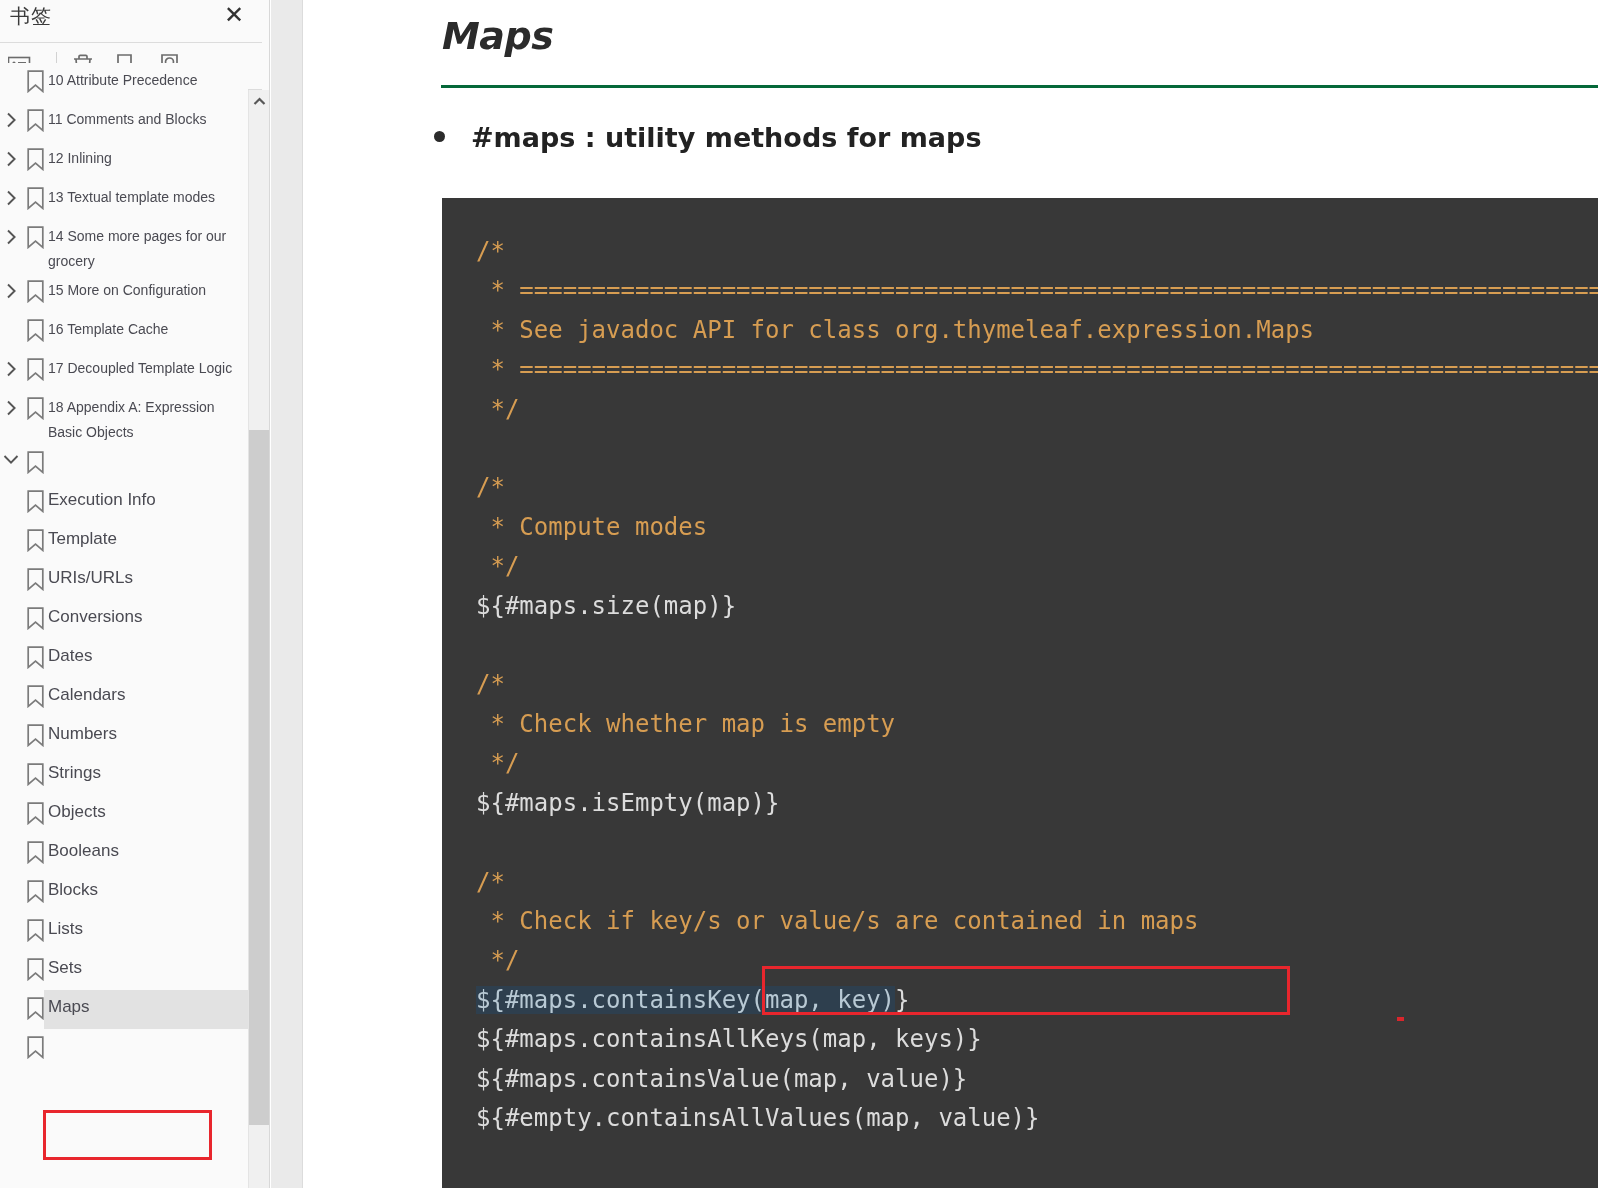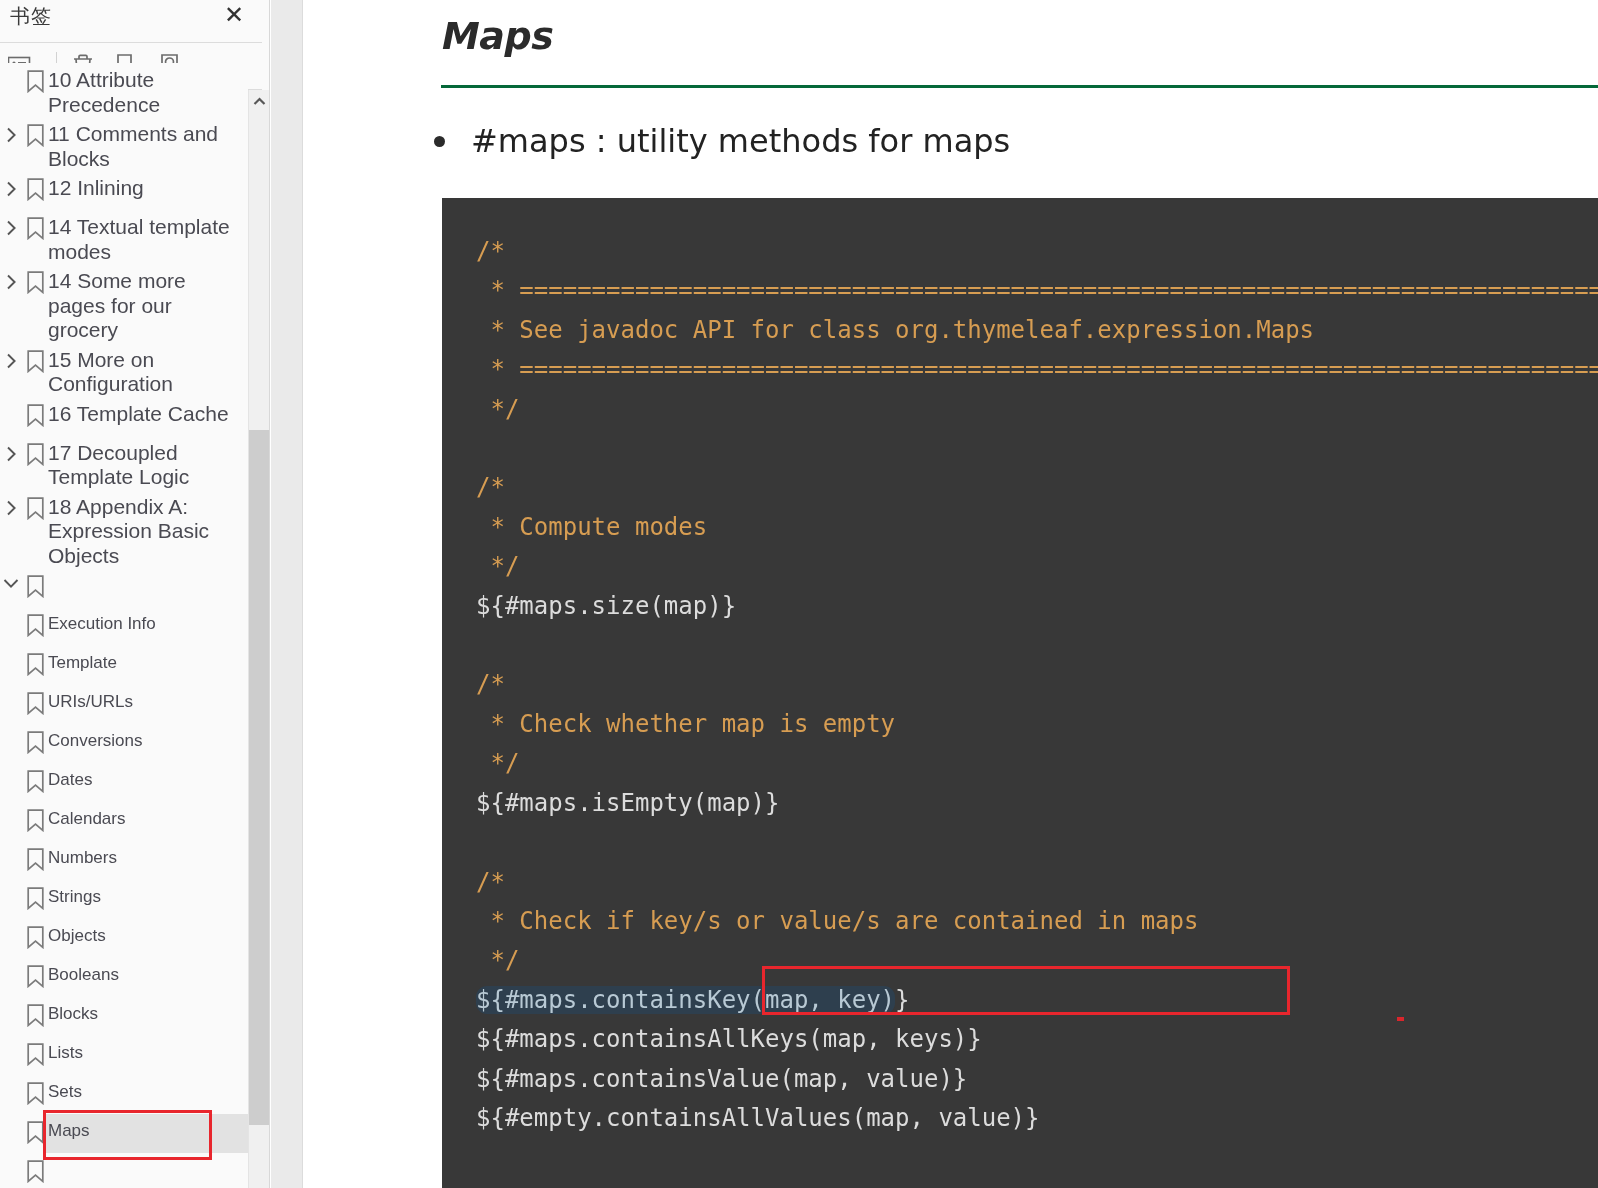--- a/index.html
+++ b/index.html
@@ -84,21 +84,21 @@
     width: 22px; flex: 0 0 22px;
     display: flex; align-items: flex-start; justify-content: center;
     padding-top: 10px;
   }
   .row .bm {
     width: 26px; flex: 0 0 26px;
     display: flex; align-items: flex-start; justify-content: center;
     padding-top: 7px;
   }
   .row .lbl {
-    font-size: 21px;
+    font-size: 14px;
     color: #4a4a52;
     line-height: 24.5px;
     padding-top: 5px;
     padding-right: 4px;
     font-family: "Liberation Sans", sans-serif;
   }
   .row.lvl2 { padding-left: 22px; }
   .row.lvl2 .lbl { font-size: 17px; }
   .row.selected { background: transparent; }
   .row.selected .sel-bg {
@@ -167,21 +167,21 @@
     position: absolute; left: 130px; top: 122px;
     display: flex; align-items: baseline;
   }
   #bullet-dot {
     width: 11px; height: 11px; border-radius: 50%;
     background: #2b2b2b; margin-right: 26px;
     flex: 0 0 11px;
     position: relative; top: -5px;
   }
   #bullet-text {
-    font-size: 32px; font-weight: normal; color: #222;
+    font-size: 27px; font-weight: bold; color: #222;
     font-family: "DejaVu Sans", sans-serif;
     white-space: nowrap;
   }
 
   
   #code-block {
     position: absolute; left: 138px; top: 198px;
     width: 1160px; height: 990px;
     background: #383838;
     overflow: hidden;
@@ -189,21 +189,21 @@
   }
   #code-pre {
     font-family: "DejaVu Sans Mono", monospace;
     font-size: 24px;
     line-height: 39.4px;
     color: #dcdcdc;
     white-space: pre;
     letter-spacing: 0px;
   }
   .cm { color: #d79d52; }
-  .sel { background: #2e3f4e; color: #b8c9d4; border-radius: 11px; }
+  .sel { background: #2e3f4e; color: #b8c9d4; }
 
   
   .annot-box {
     position: absolute;
     border: 3px solid #e8262d;
     pointer-events: none;
     z-index: 50;
   }
   #annot-code {
     left: 458px; top: 966px; width: 528px; height: 49px;
@@ -305,21 +305,21 @@
           <div class="chev">
             <svg width="11" height="16" viewBox="0 0 11 16">
               <path d="M2 1.5 L8.6 8 L2 14.5" fill="none" stroke="#555" stroke-width="1.9"></path>
             </svg>
           </div>
           <div class="bm">
             <svg width="17" height="23" viewBox="0 0 17 23">
               <path d="M1.2 1.2 h14.6 v20.2 l-7.3 -6.2 l-7.3 6.2 Z" fill="none" stroke="#7b7b7b" stroke-width="1.7"></path>
             </svg>
           </div>
-          <div class="lbl">14 Textual template modes</div>
+          <div class="lbl">13 Textual template modes</div>
         </div>
         <div class="row">
           <div class="chev">
             <svg width="11" height="16" viewBox="0 0 11 16">
               <path d="M2 1.5 L8.6 8 L2 14.5" fill="none" stroke="#555" stroke-width="1.9"></path>
             </svg>
           </div>
           <div class="bm">
             <svg width="17" height="23" viewBox="0 0 17 23">
               <path d="M1.2 1.2 h14.6 v20.2 l-7.3 -6.2 l-7.3 6.2 Z" fill="none" stroke="#7b7b7b" stroke-width="1.7"></path>

